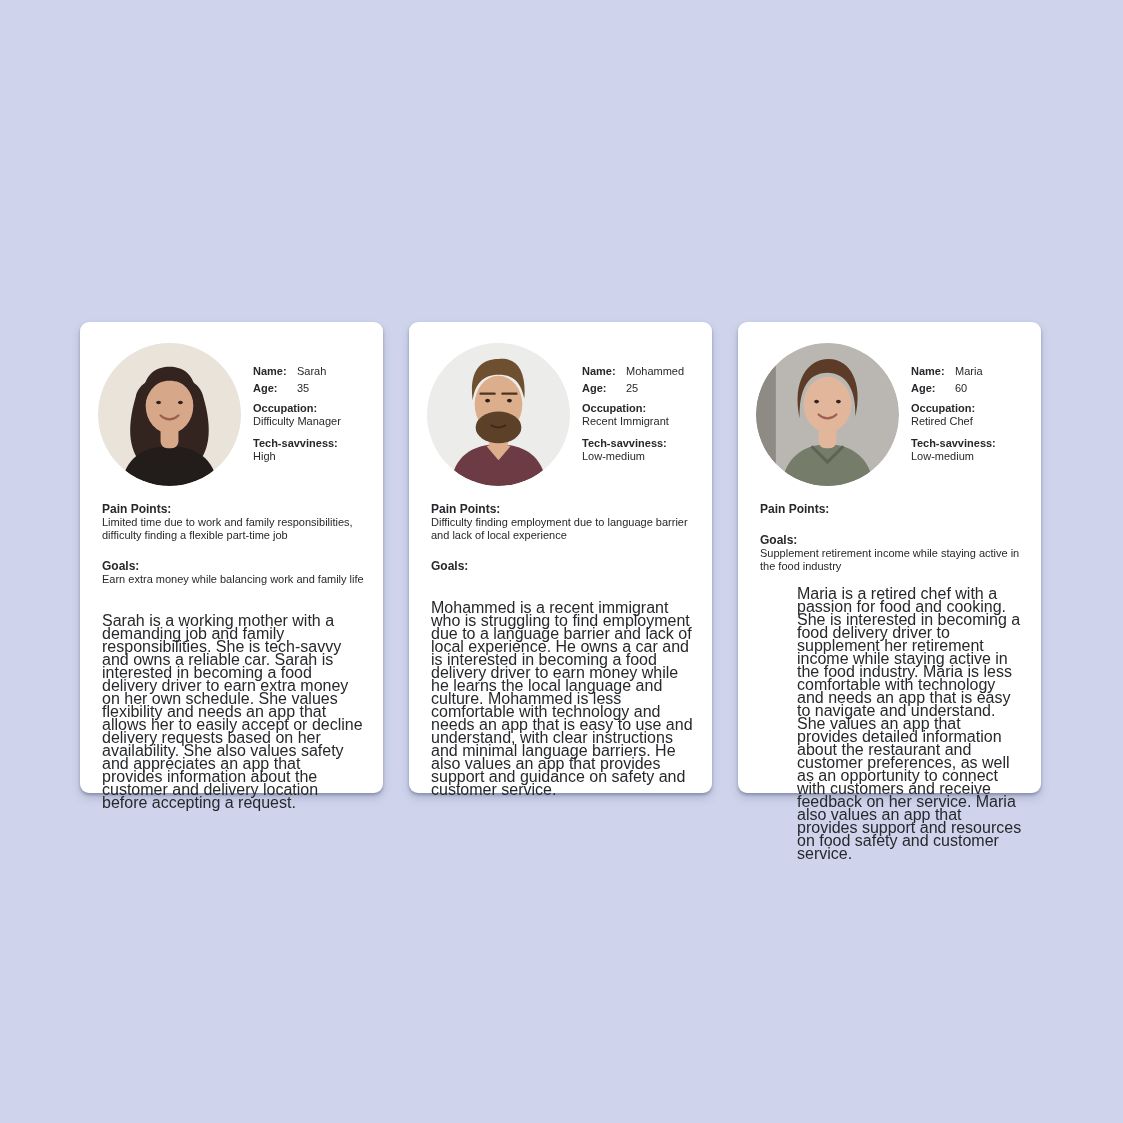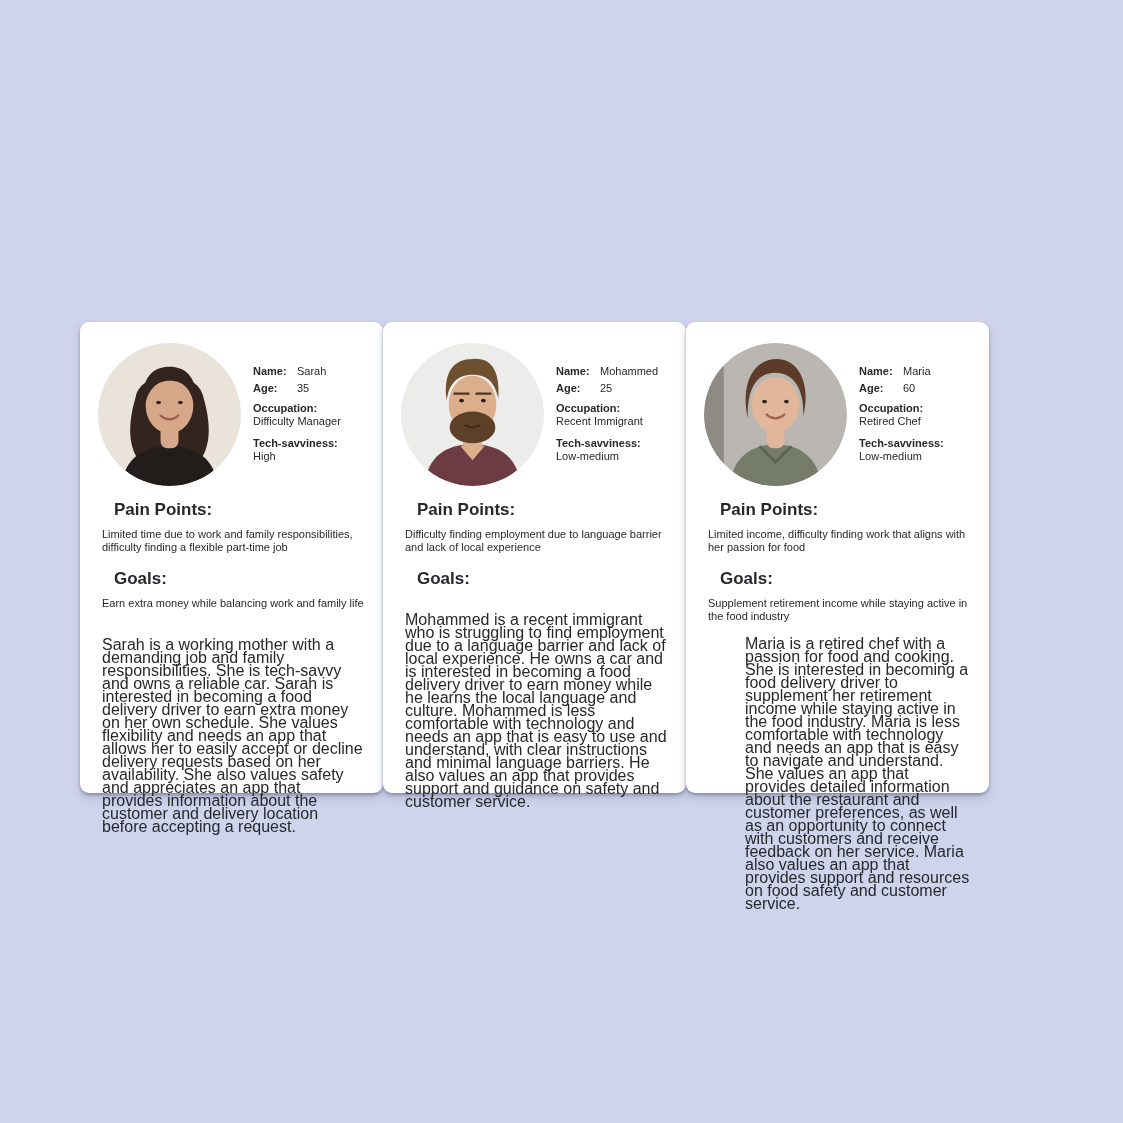--- a/index.html
+++ b/index.html
@@ -11,21 +11,21 @@
   body{
     width:1123px;height:1123px;
     background:var(--bg);
     font-family:"Liberation Sans","DejaVu Sans",sans-serif;
     color:var(--text);
     -webkit-font-smoothing:antialiased;
   }
   .canvas{position:relative;width:1123px;height:1123px;overflow:hidden;}
   .cards-row{
     position:absolute;left:80px;top:322px;
-    display:flex;
+    display:flex;gap:26px;
   }
   .card{
     width:303px;height:471px;
     box-sizing:border-box;
     background:var(--card);
     border-radius:9px;
     padding:21px 18px 0 22px;
     box-shadow:0 2px 3px rgba(101,109,141,.55),0 5px 9px rgba(101,109,141,.28);
   }
   .card-header{display:flex;align-items:flex-start;}
@@ -40,21 +40,21 @@
   .info{margin-left:12px;padding-top:20px;font-size:11px;min-width:0;}
   .info-row{line-height:17px;white-space:nowrap;}
   .info-row .lbl{display:inline-block;width:44px;font-weight:700;}
   .info-block{margin-top:5px;line-height:13px;}
   .info-block.tech{margin-top:9px;}
   .info-block .lbl{font-weight:700;}
   .sec{margin:0;}
   .sec.pain{margin-top:17px;}
   .sec.goals{margin-top:18px;}
   .sec h3{
-    margin:12px;font-size:17px;line-height:13px;font-weight:700;
+    margin:0;font-size:12px;line-height:13px;font-weight:700;
   }
   .sec p{
     margin:0;font-size:11px;line-height:13px;
   }
   .description{
     margin:28px 0 0 0;
     font-size:16px;line-height:13px;
   }
   .card--maria .description{margin-top:14px;margin-left:37px;}
 </style>
@@ -201,21 +201,20 @@
             <div class="val">Retired Chef</div>
           </div>
           <div class="info-block tech">
             <div class="lbl">Tech-savviness:</div>
             <div class="val">Low-medium</div>
           </div>
         </div>
       </div>
       <section class="sec pain">
         <h3>Pain Points:</h3>
-        <p>Limited income, difficulty finding work that aligns with her passion for food</p>
       </section>
       <section class="sec goals">
         <h3>Goals:</h3>
         <p>Supplement retirement income while staying active in the food industry</p>
       </section>
       <p class="description">Maria is a retired chef with a passion for food and cooking. She is interested in becoming a food delivery driver to supplement her retirement income while staying active in the food industry. Maria is less comfortable with technology and needs an app that is easy to navigate and understand. She values an app that provides detailed information about the restaurant and customer preferences, as well as an opportunity to connect with customers and receive feedback on her service. Maria also values an app that provides support and resources on food safety and customer service.</p>
     </article>
 
   </div>
 </div>

